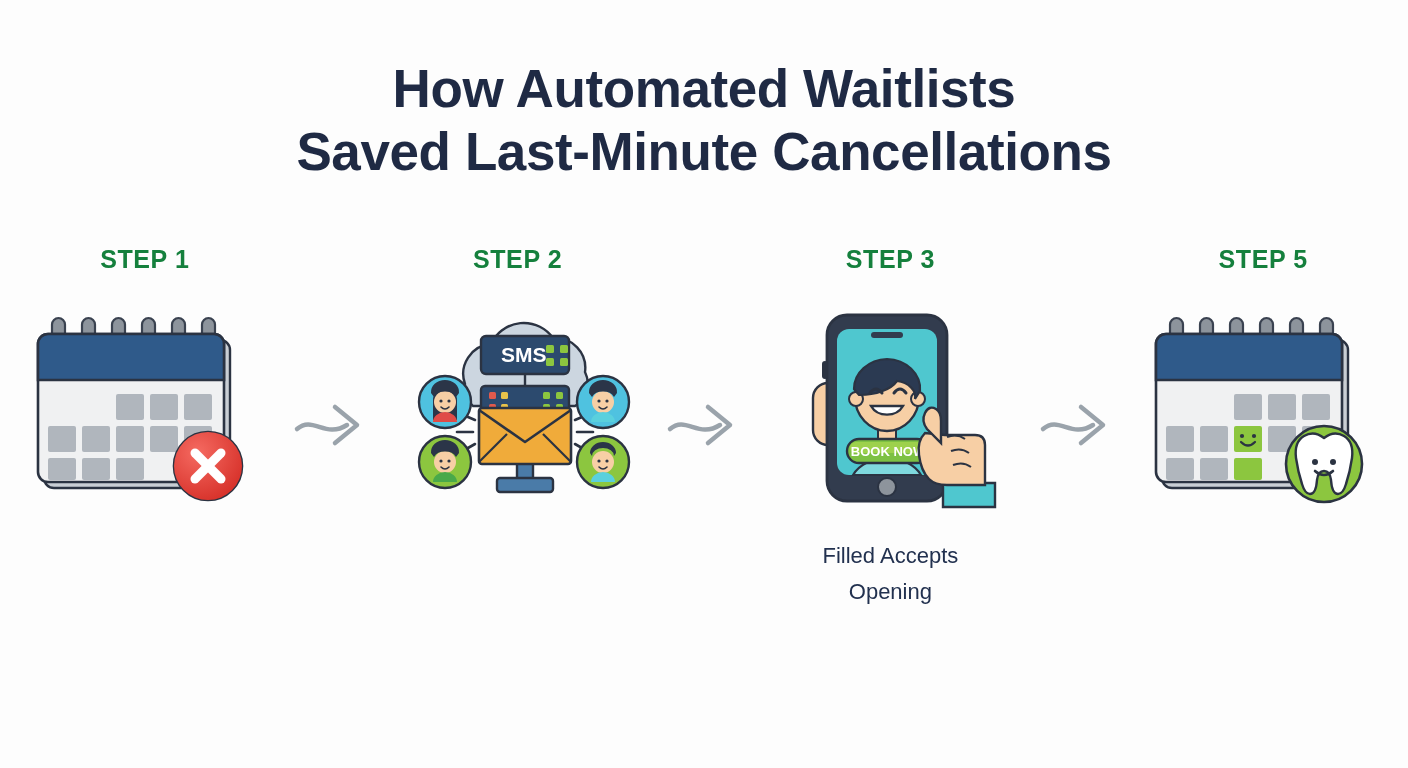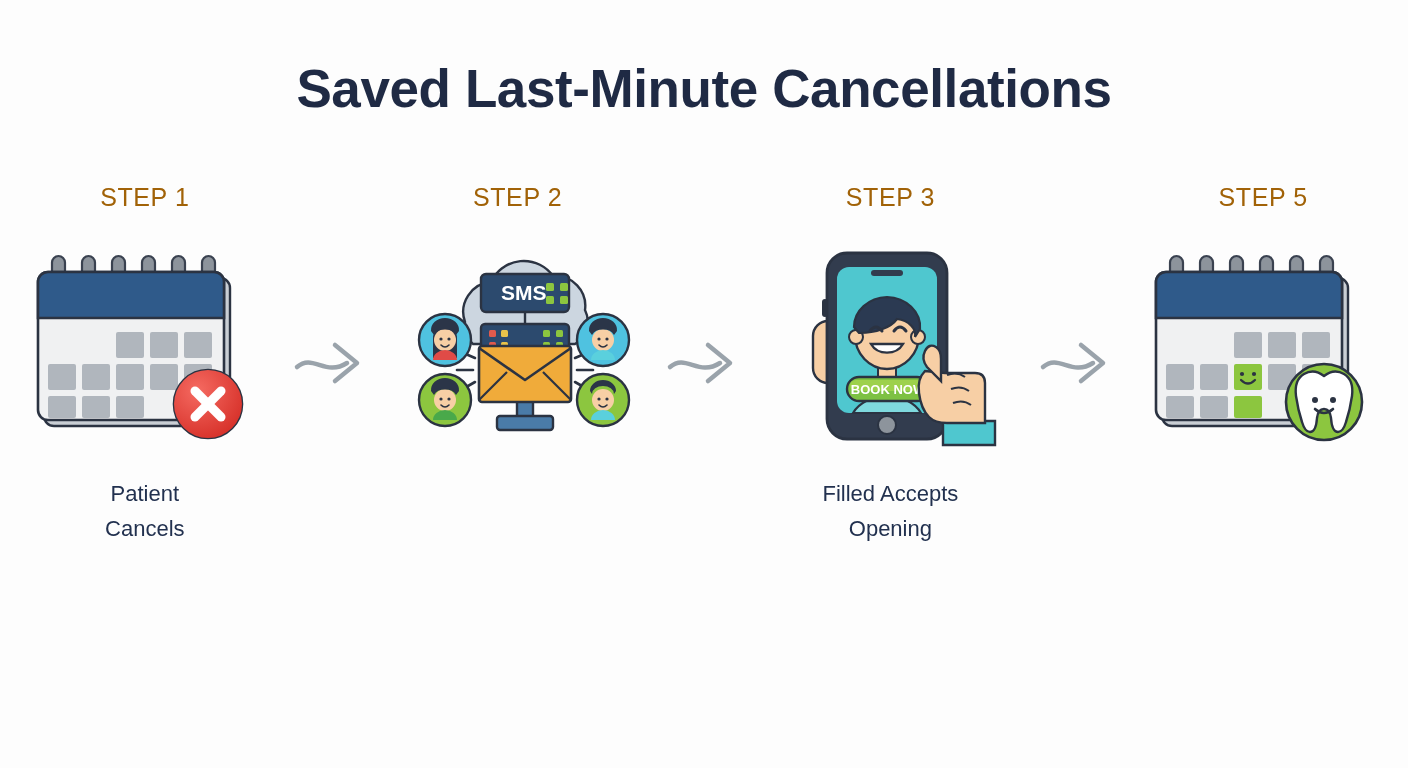--- a/index.html
+++ b/index.html
@@ -47,22 +47,22 @@
     justify-content: center;
   }
   .step-col {
     width: 300px;
     display: flex;
     flex-direction: column;
     align-items: center;
   }
   .step-label {
     font-size: 25px;
-    font-weight: 400;
-    color: #a16207;
+    font-weight: 700;
+    color: #15803d;
     letter-spacing: 0.6px;
   }
   .art-box {
     width: 240px;
     height: 210px;
     margin-top: 26px;
     display: flex;
     align-items: flex-end;
     justify-content: center;
     position: relative;
@@ -85,20 +85,21 @@
     align-items: center;
     justify-content: center;
   }
 </style>
 </head>
 <body>
 
 <div class="page">
 
   <div class="title-block">
+    <div class="title-line">How Automated Waitlists</div>
     <div class="title-line">Saved Last-Minute Cancellations</div>
   </div>
 
   <div class="steps-row">
 
     <div class="step-col">
       <div class="step-label">STEP 1</div>
       <div class="art-box">
         <svg width="230" height="200" viewBox="0 0 230 200">
 
@@ -143,22 +144,20 @@
                 <stop offset="100%" stop-color="#d32a23"></stop>
               </radialGradient>
             </defs>
             <g stroke="#ffffff" stroke-width="9" stroke-linecap="round">
               <line x1="165" y1="143" x2="191" y2="169"></line>
               <line x1="191" y1="143" x2="165" y2="169"></line>
             </g>
           </g>
         </svg>
       </div>
-      <div class="caption">Patient
-Cancels</div>
     </div>
 
     <div class="arrow-cell">
       <svg width="80" height="52" viewBox="0 0 80 52">
         <path d="M6 30 C 22 16, 34 40, 56 26" fill="none" stroke="#9aa3ab" stroke-width="4.5" stroke-linecap="round"></path>
         <path d="M44 8 L 66 26 L 44 44" fill="none" stroke="#9aa3ab" stroke-width="4.5" stroke-linecap="round" stroke-linejoin="round"></path>
       </svg>
     </div>
 
     <div class="step-col">

